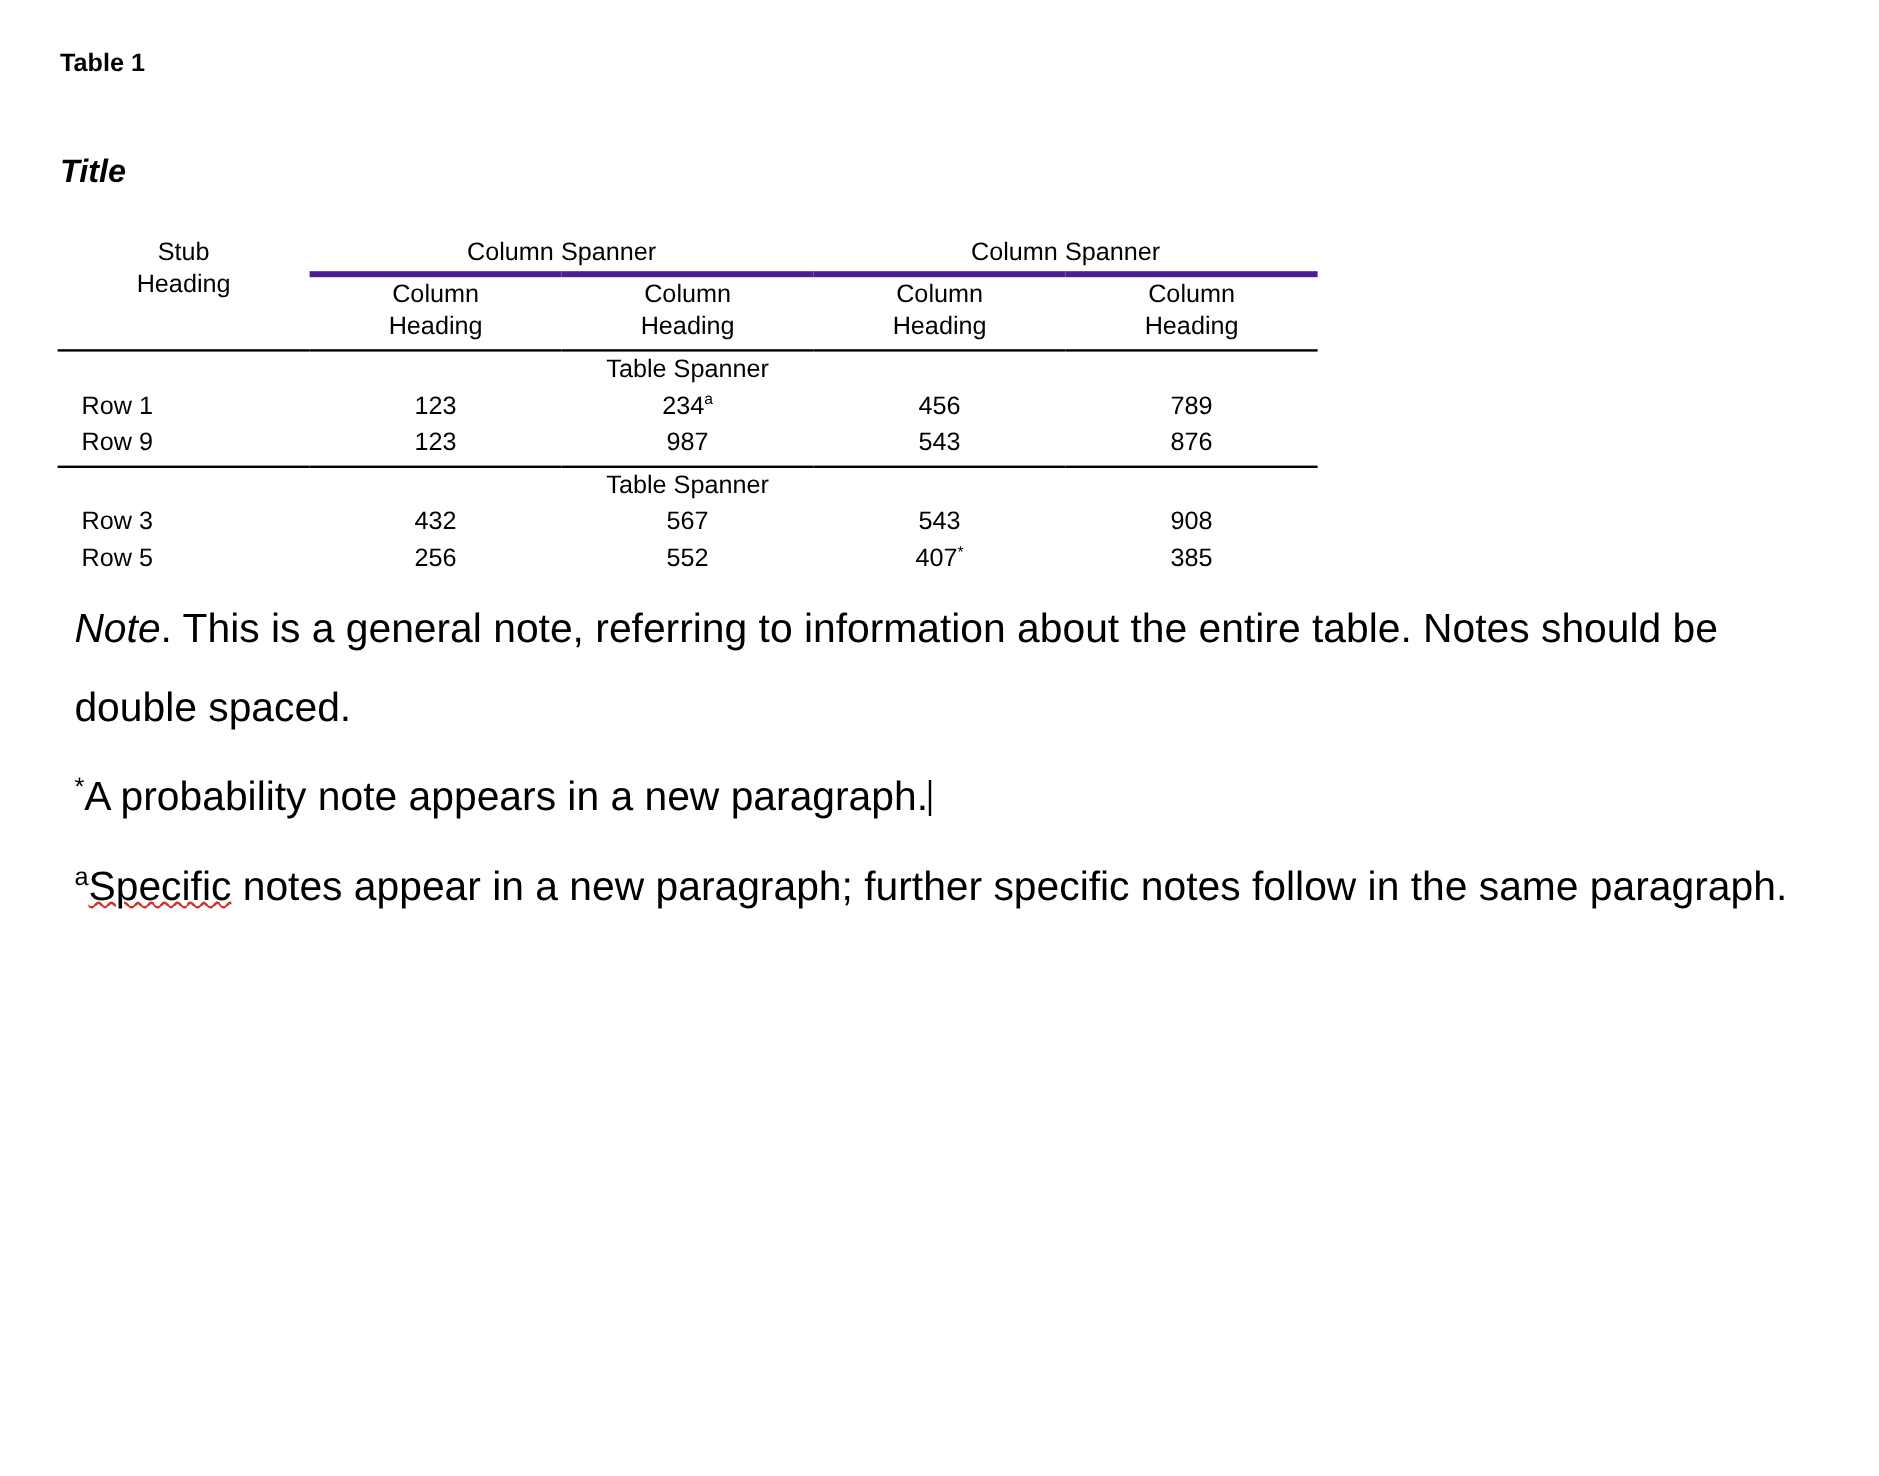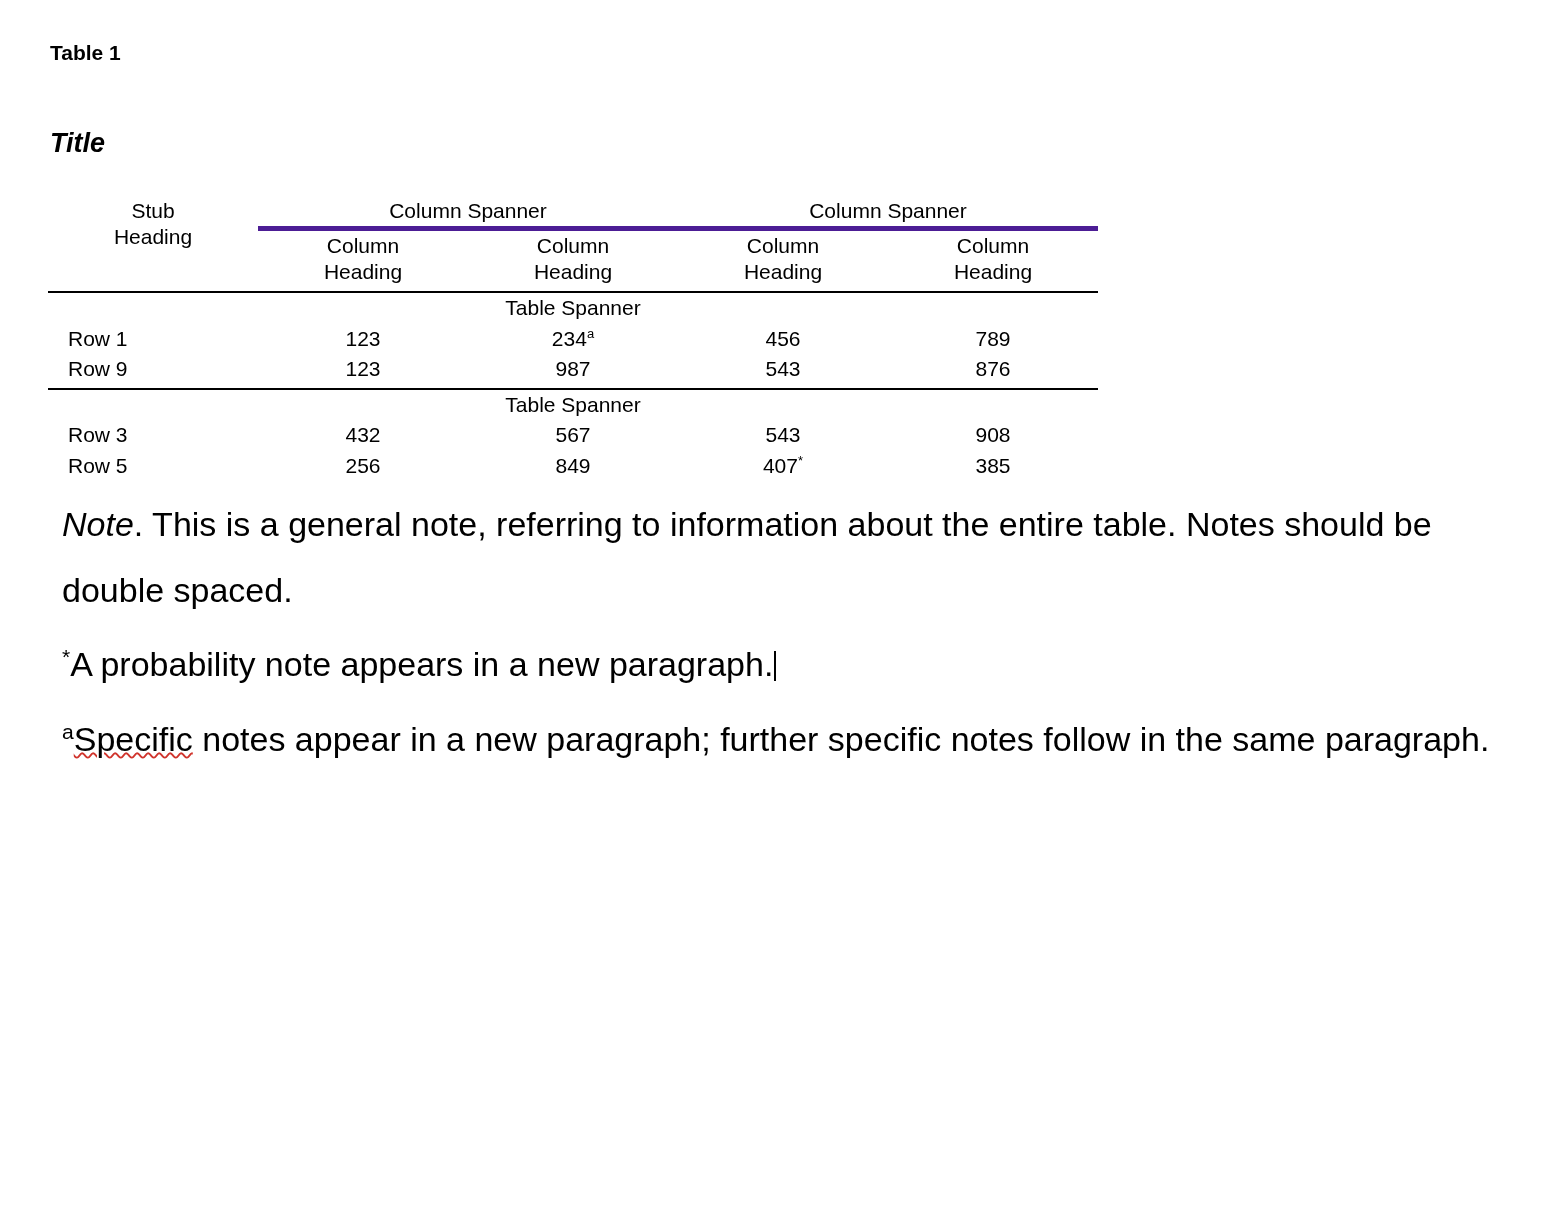--- a/index.html
+++ b/index.html
@@ -203,21 +203,21 @@
         <td class="rowlabel">Row 3</td>
         <td>432</td>
         <td>567</td>
         <td>543</td>
         <td>908</td>
       </tr>
 
       <tr class="data-row">
         <td class="rowlabel">Row 5</td>
         <td>256</td>
-        <td>849</td>
+        <td>552</td>
         <td><span>407</span><sup>*</sup></td>
         <td>385</td>
       </tr>
     </tbody>
   </table>
 
   <div class="notes">
     <p class="note-par"><i>Note</i><span>. This is a general note, referring to information about the entire table. Notes should be double spaced.</span></p>
     <p class="note-par"><sup>*</sup><span>A probability note appears in a new paragraph.</span><span class="caret"></span></p>
     <p class="note-par"><sup>a</sup><span class="squiggle">Specific</span><span> notes appear in a new paragraph; further specific notes follow in the same paragraph.</span></p>

